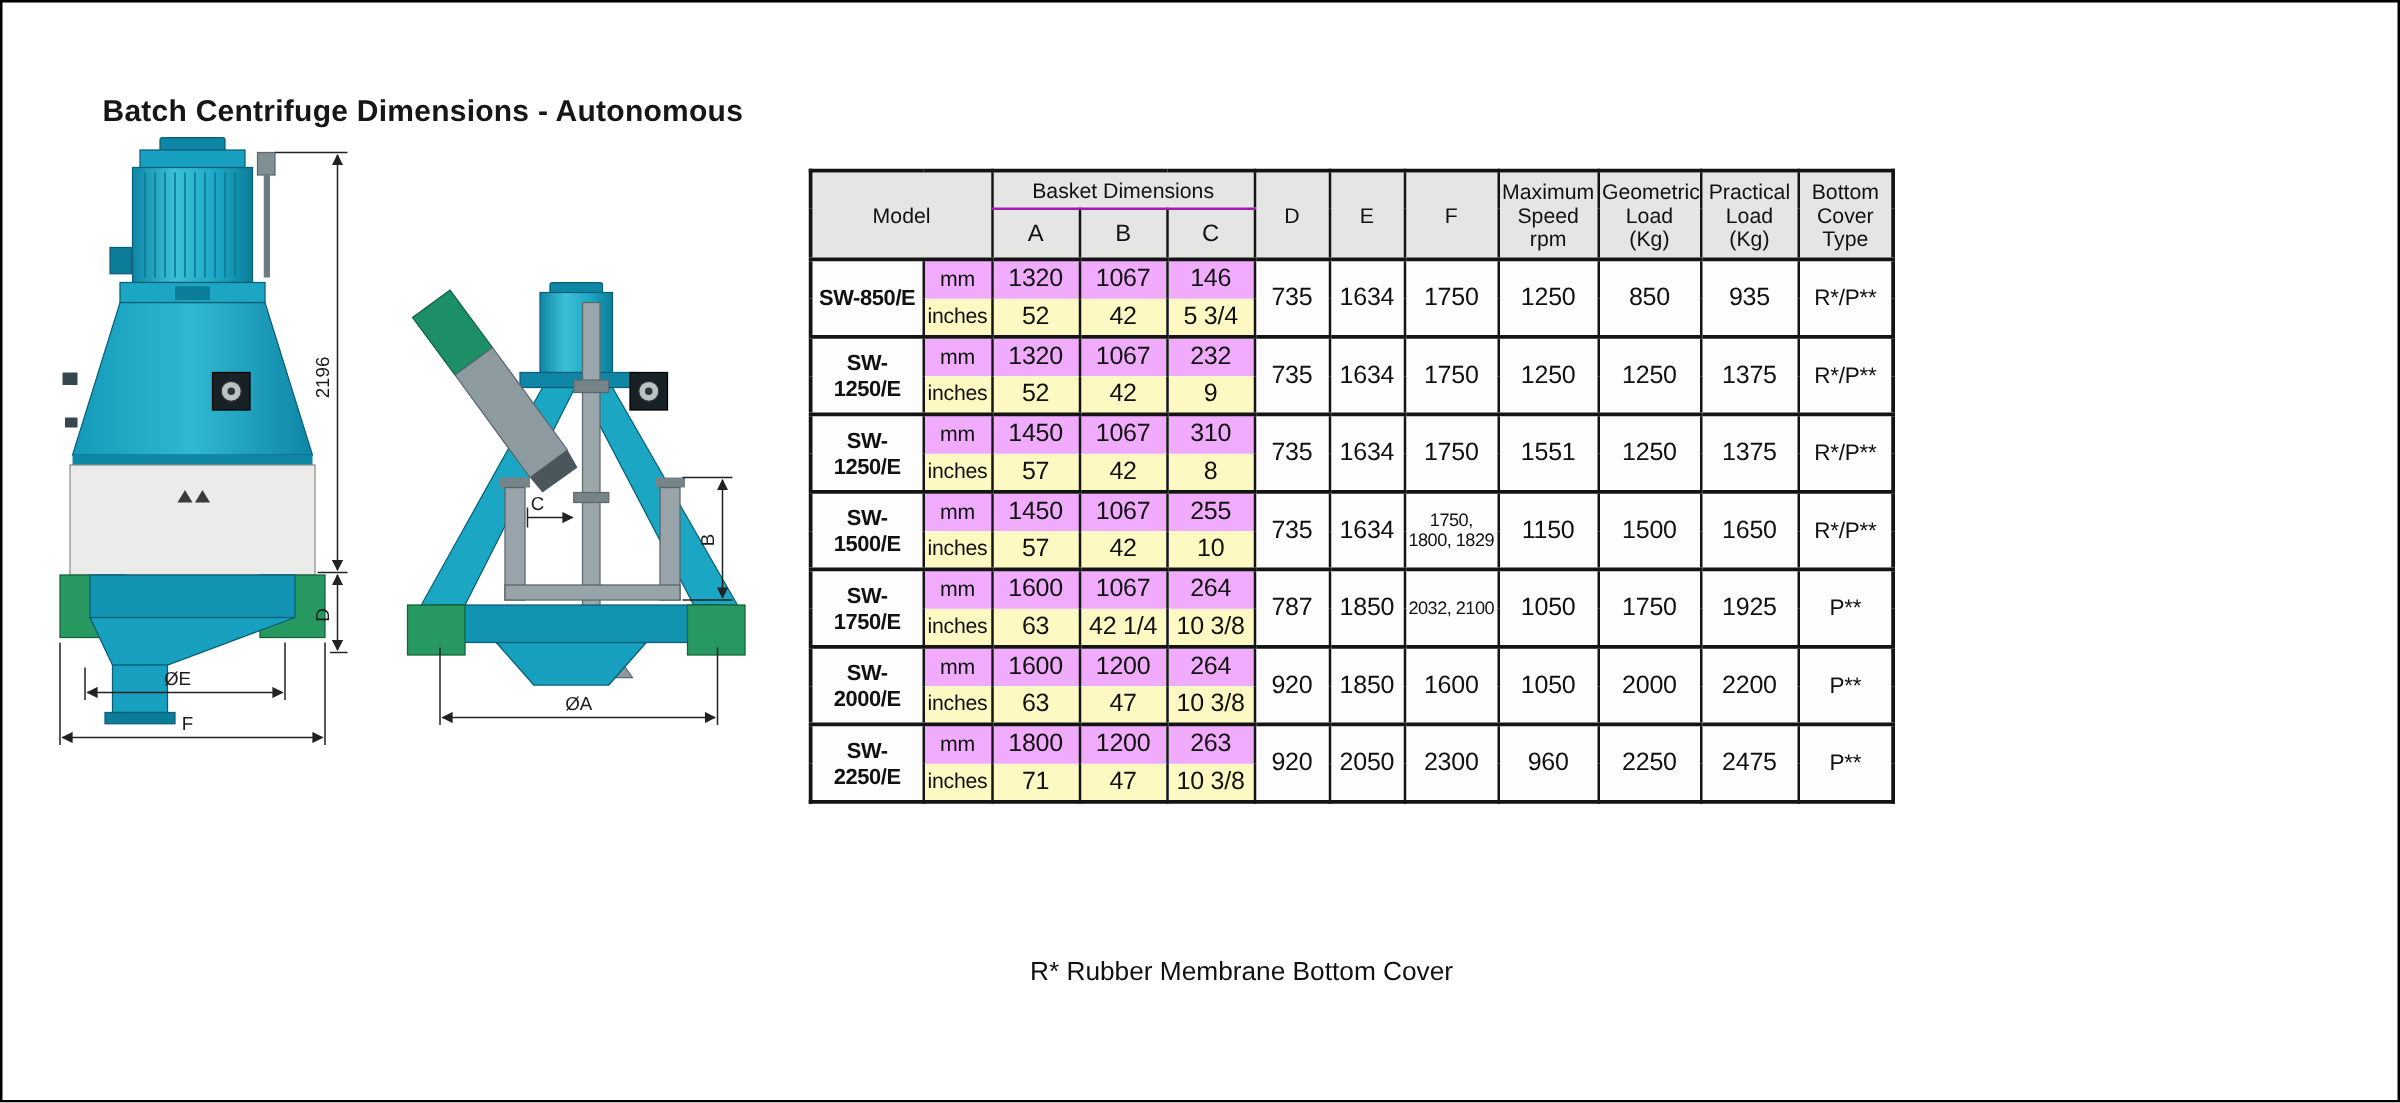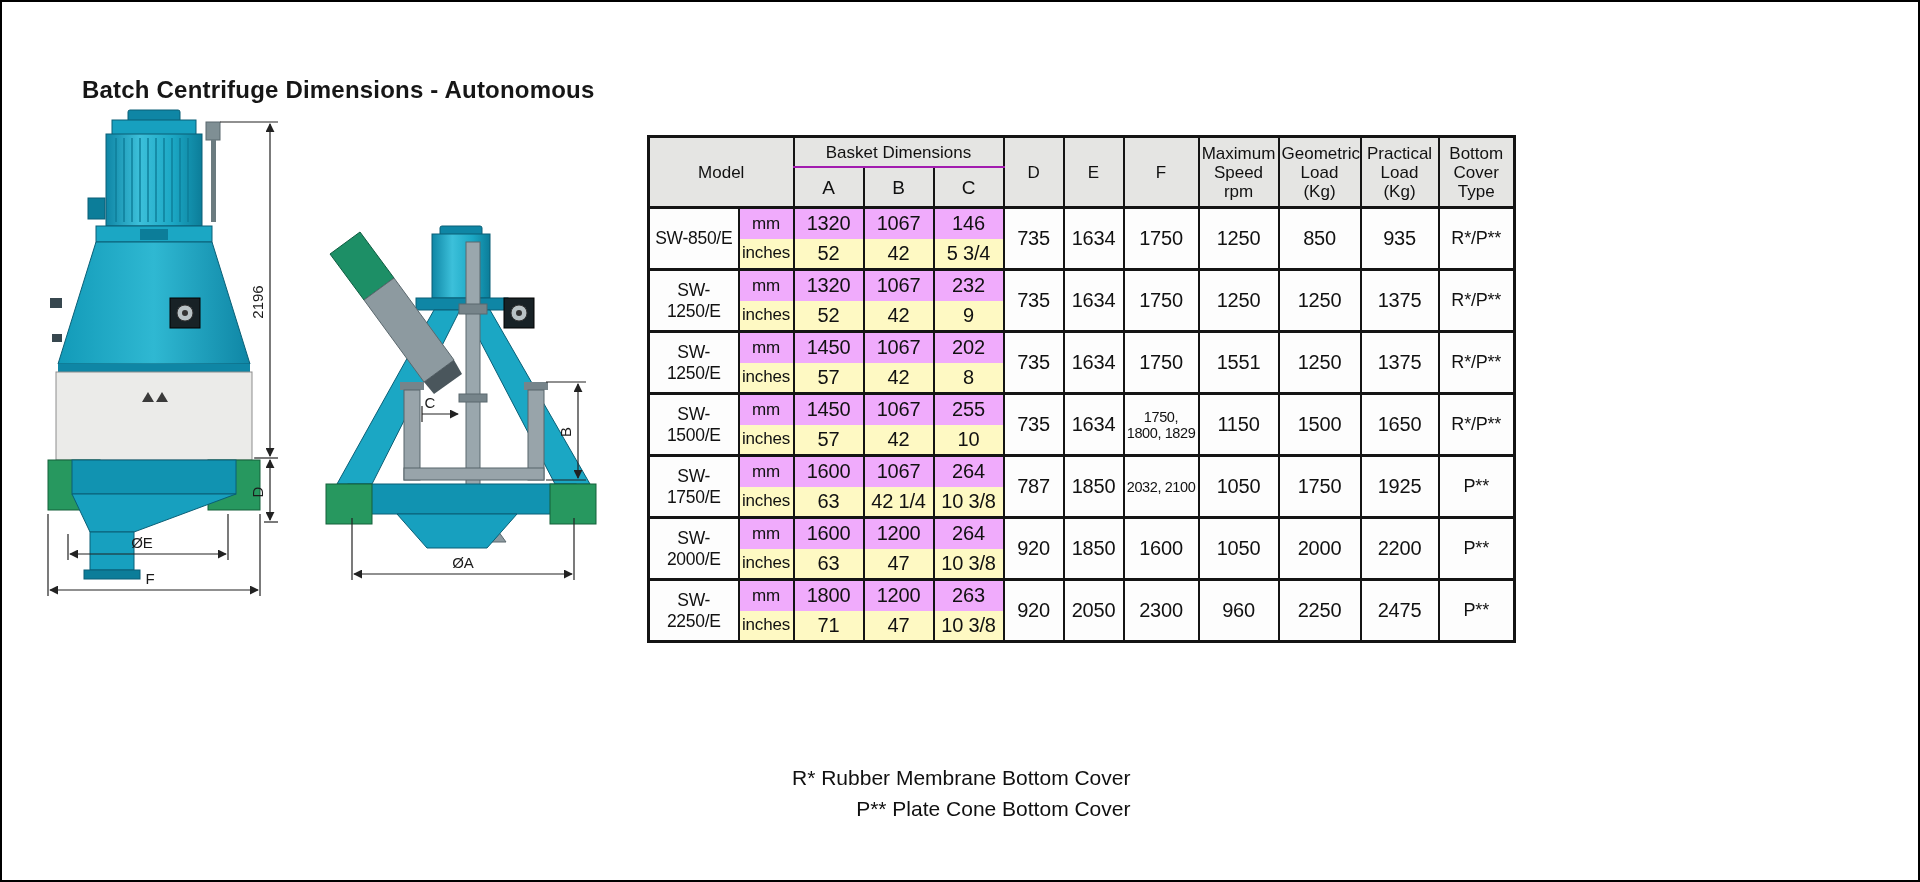--- a/index.html
+++ b/index.html
@@ -28,29 +28,29 @@
     background:#e5e5e3; font-weight:normal; font-size:17px; line-height:19px;
     white-space:pre-line;
   }
   thead tr.h1 th { height:28px; }
   thead tr.h2 th { height:38px; font-size:19px; }
   thead { border-bottom:3px solid #141414; }
   th.basket { border-bottom:2px solid #a21caf; }
   tbody tr { height:31px; }
   tbody tr.mm td { border-top:3px solid #141414; }
   tbody td { font-size:20px; letter-spacing:-0.2px; }
-  td.model-cell { font-size:17.5px; letter-spacing:-0.3px; background:#fdfdfd; }
+  td.model-cell { font-size:17.5px; letter-spacing:-0.3px; background:#fdfdfd;font-weight:bold; }
   td.unit-cell  { font-size:17px; }
   tr.inches td.shade { background:#fef9c3; }
   tr.mm td.val, tr.mm td.unit-cell { background:#f0abfc; }
   td.f-cell { white-space:pre-line; }
   td.f-multi { font-size:14.5px; letter-spacing:-0.4px; line-height:16px; }
   td.cover-cell { font-size:18px; }
 
-  .footnotes { position:absolute; left:790px; top:760px;text-align:right; }
+  .footnotes { position:absolute; left:822px; top:760px; }
   .footnote { font-size:21px; font-weight:500; line-height:31px; color:#101010; }
 
   svg text { font-family:"Liberation Sans", sans-serif; fill:#1b1b1b; }
 </style>
 </head>
 <body>
 
 <div class="frame">
 
   <div class="page-title">Batch Centrifuge Dimensions - Autonomous</div>
@@ -260,21 +260,21 @@
         <td class="shade">52</td>
         <td class="shade">42</td>
         <td class="shade">9</td>
       </tr>
 
       <tr class="mm">
         <td class="model-cell" rowspan="2">SW-1250/E</td>
         <td class="unit-cell">mm</td>
         <td class="val">1450</td>
         <td class="val">1067</td>
-        <td class="val">202</td>
+        <td class="val">310</td>
         <td rowspan="2">735</td>
         <td rowspan="2">1634</td>
         <td rowspan="2" class="f-cell">1750</td>
         <td rowspan="2">1551</td>
         <td rowspan="2">1250</td>
         <td rowspan="2">1375</td>
         <td rowspan="2" class="cover-cell">R*/P**</td>
       </tr>
       <tr class="inches">
         <td class="unit-cell shade">inches</td>
@@ -366,16 +366,15 @@
         <td class="shade">71</td>
         <td class="shade">47</td>
         <td class="shade">10 3/8</td>
       </tr>
     </tbody>
   </table>
   </div>
 
   <div class="footnotes">
     <div class="footnote">R* Rubber Membrane Bottom Cover</div>
-    <div class="footnote">P** Plate Cone Bottom Cover</div>
   </div>
 
 </div>
 
 </body></html>

